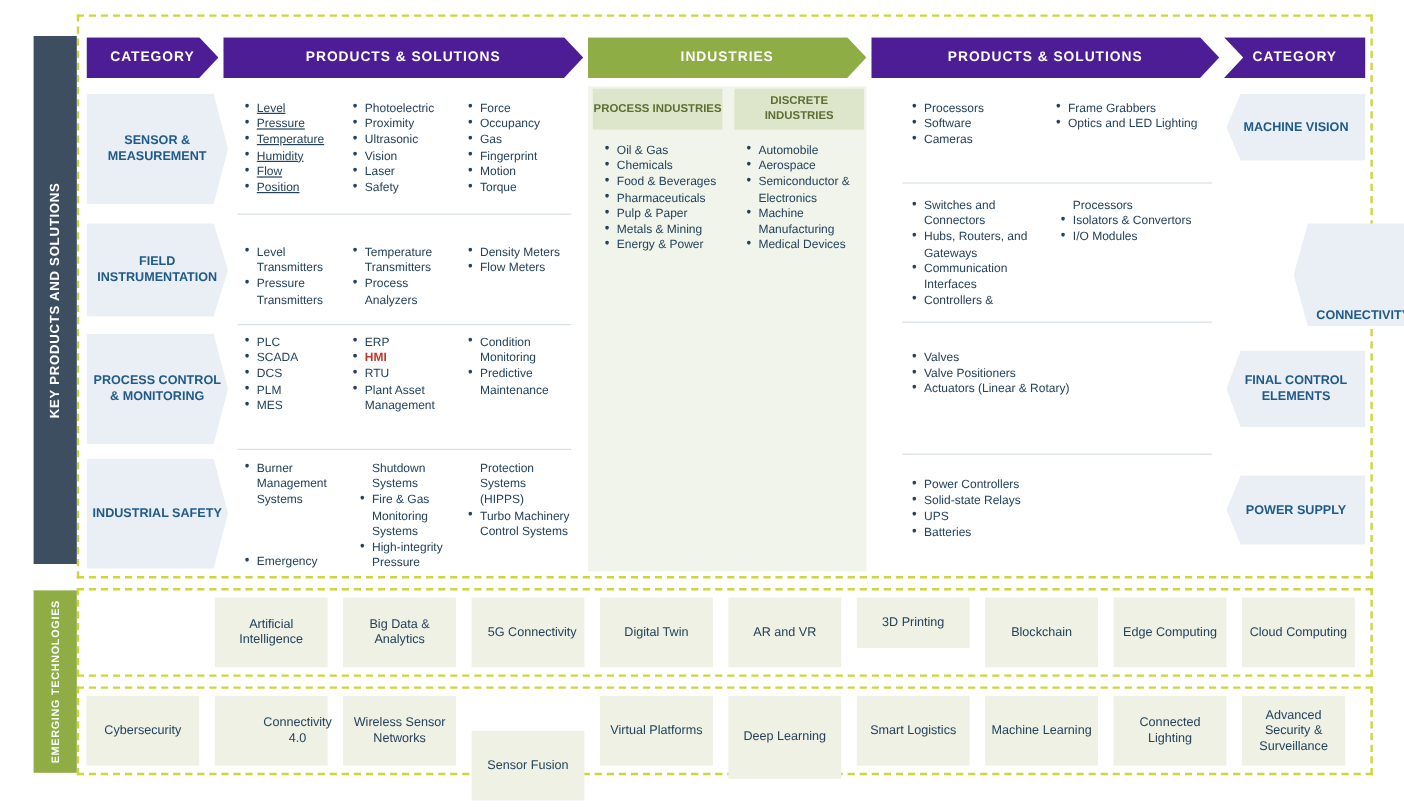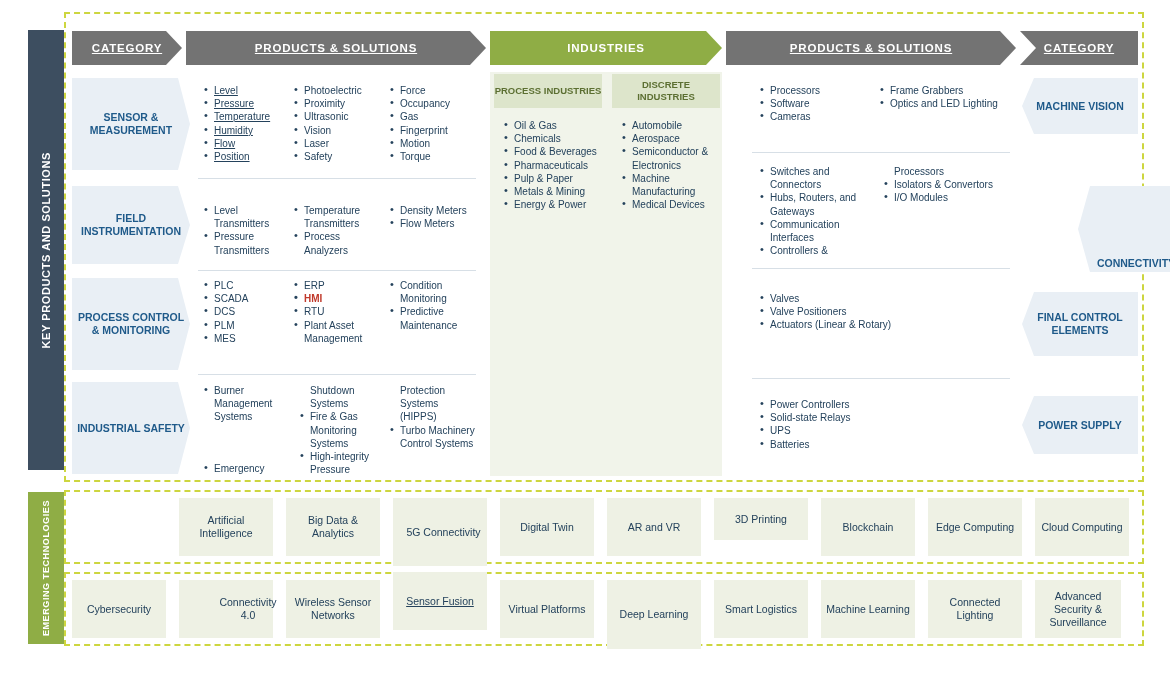--- a/index.html
+++ b/index.html
@@ -65,21 +65,21 @@
     height: 34px;
     display: flex;
     align-items: center;
     justify-content: center;
     color: #ffffff;
     font-size: 11.5px;
     font-weight: bold;
     letter-spacing: .8px;
     box-sizing: border-box;
   }
-  .banner.blue  { background: #737373; text-decoration: underline; }
+  .banner.blue  { background: #4c1d95; }
   .banner.green { background: #8fad45; }
   .arrow-r {
     clip-path: polygon(0 0, calc(100% - 16px) 0, 100% 50%, calc(100% - 16px) 100%, 0 100%);
   }
   .arrow-l {
     clip-path: polygon(0 0, 100% 0, 100% 100%, 0 100%, 16px 50%);
   }
   #ban-cat-l  { left: 72px;  top: 31px; width: 110px; }
   #ban-ps-l   { left: 186px; top: 31px; width: 300px; }
   #ban-ind    { left: 490px; top: 31px; width: 232px; }
@@ -421,21 +421,21 @@
       <li>Batteries</li>
     </ul>
   </div>
 
   <div class="et-card" style="left:179px; top:498px; width:94px; height:58px;">
       <span>Artificial Intelligence</span>
     </div>
   <div class="et-card" style="left:286px; top:498px; width:94px; height:58px;">
       <span>Big Data &amp; Analytics</span>
     </div>
-  <div class="et-card" style="left:393px; top:498px; width:94px; height:68px;padding-left:11px;">
+  <div class="et-card" style="left:393px; top:498px; width:94px; height:58px;padding-left:11px;">
       <span>5G Connectivity</span>
     </div>
   <div class="et-card" style="left:500px; top:498px; width:94px; height:58px;">
       <span>Digital Twin</span>
     </div>
   <div class="et-card" style="left:607px; top:498px; width:94px; height:58px;">
       <span>AR and VR</span>
     </div>
   <div class="et-card" style="left:714px; top:498px; width:94px; height:42px;align-items:center;">
       <span>3D Printing</span>
@@ -452,21 +452,21 @@
 
   <div class="et-card" style="left:72px;  top:580px; width:94px; height:58px;">
       <span>Cybersecurity</span>
     </div>
   <div class="et-card" style="left:179px; top:580px; width:94px; height:58px;padding-left:48px;">
       <span>Connectivity 4.0</span>
     </div>
   <div class="et-card" style="left:286px; top:580px; width:94px; height:58px;">
       <span>Wireless Sensor Networks</span>
     </div>
-  <div class="et-card" style="left:393px; top:572px; width:94px; height:58px;text-decoration:underline;">
+  <div class="et-card" style="left:393px; top:609px; width:94px; height:58px;">
       <span>Sensor Fusion</span>
     </div>
   <div class="et-card" style="left:500px; top:580px; width:94px; height:58px;">
       <span>Virtual Platforms</span>
     </div>
   <div class="et-card" style="left:607px; top:580px; width:94px; height:69px;">
       <span>Deep Learning</span>
     </div>
   <div class="et-card" style="left:714px; top:580px; width:94px; height:58px;">
       <span>Smart Logistics</span>

